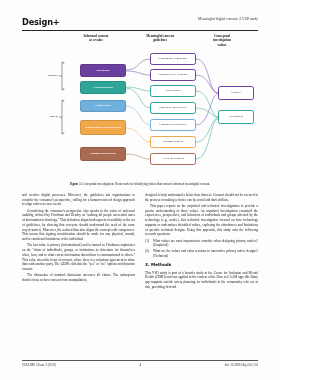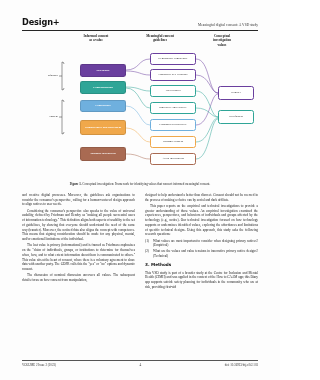--- a/index.html
+++ b/index.html
@@ -17,21 +17,21 @@
     background: #fdfdfd;
     padding: 0;
   }
 
   
   .masthead {
     position: absolute;
     left: 22px; top: 17px;
     width: 236px;
     display: flex;
-    align-items: flex-end;
+    align-items: flex-start;
     justify-content: space-between;
     padding-bottom: 2.5px;
     border-bottom: 0.8px solid #262626;
   }
   .journal-title {
     font-family: "DejaVu Sans", sans-serif;
     font-weight: 700;
     font-size: 8.2px;
     letter-spacing: -0.15px;
     color: #111;

